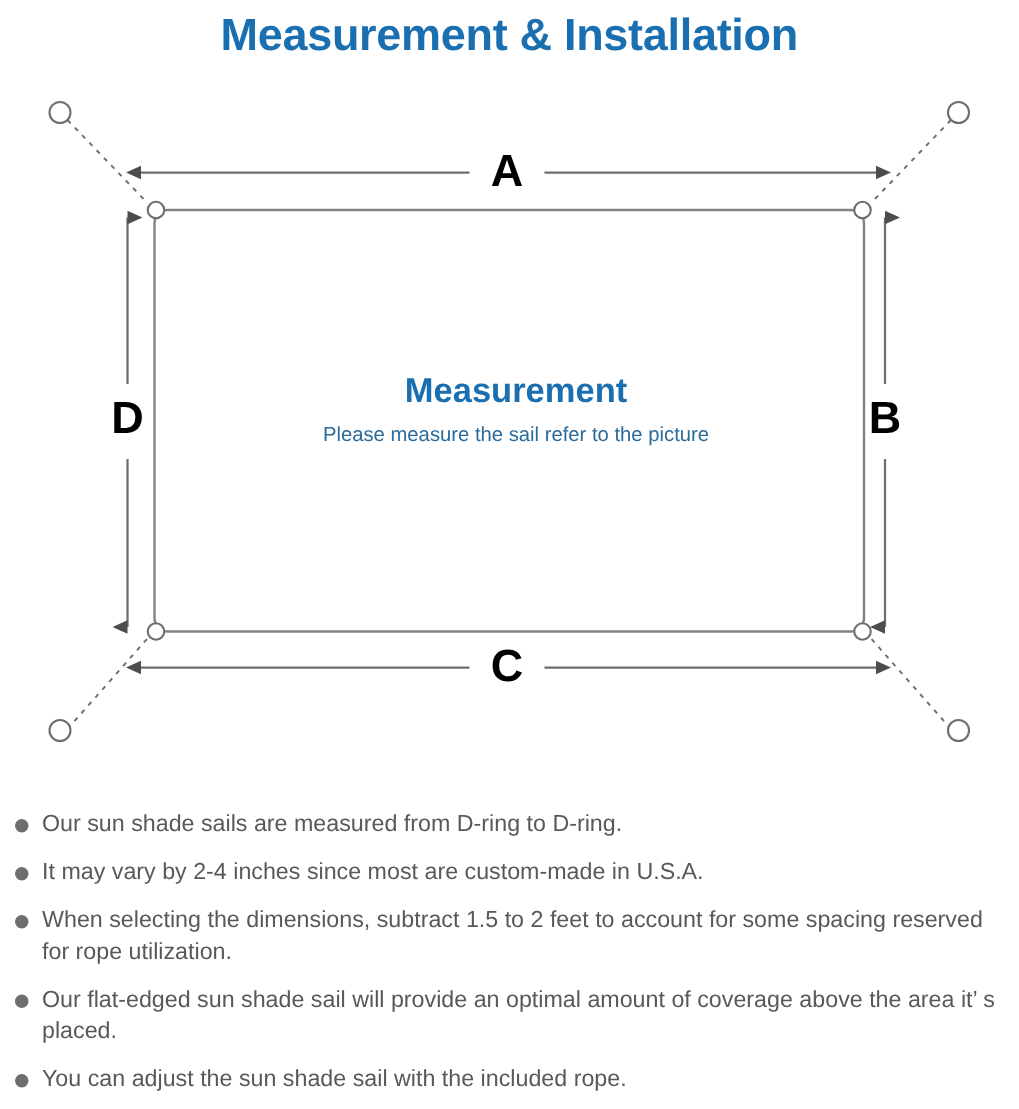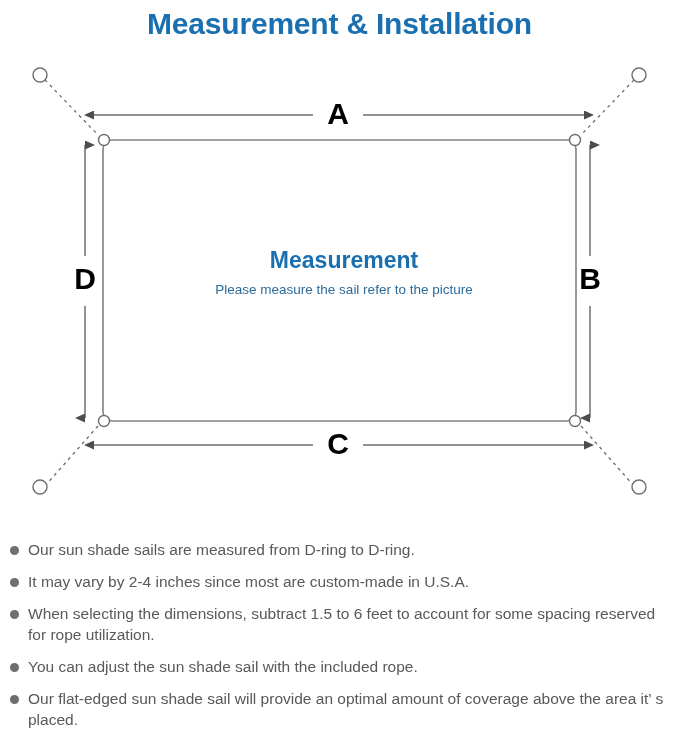--- a/index.html
+++ b/index.html
@@ -172,23 +172,23 @@
   <div class="note-row">
     <span class="note-bullet"></span>
     <span class="note-text">Our sun shade sails are measured from D-ring to D-ring.</span>
   </div>
   <div class="note-row">
     <span class="note-bullet"></span>
     <span class="note-text">It may vary by 2-4 inches since most are custom-made in U.S.A.</span>
   </div>
   <div class="note-row">
     <span class="note-bullet"></span>
-    <span class="note-text">When selecting the dimensions, subtract 1.5 to 6 feet to account for some spacing reserved for rope utilization.</span>
+    <span class="note-text">When selecting the dimensions, subtract 1.5 to 2 feet to account for some spacing reserved for rope utilization.</span>
+  </div>
+  <div class="note-row">
+    <span class="note-bullet"></span>
+    <span class="note-text">Our flat-edged sun shade sail will provide an optimal amount of coverage above the area it’ s placed.</span>
   </div>
   <div class="note-row">
     <span class="note-bullet"></span>
     <span class="note-text">You can adjust the sun shade sail with the included rope.</span>
   </div>
-  <div class="note-row">
-    <span class="note-bullet"></span>
-    <span class="note-text">Our flat-edged sun shade sail will provide an optimal amount of coverage above the area it’ s placed.</span>
-  </div>
 </div>
 
 </body></html>

